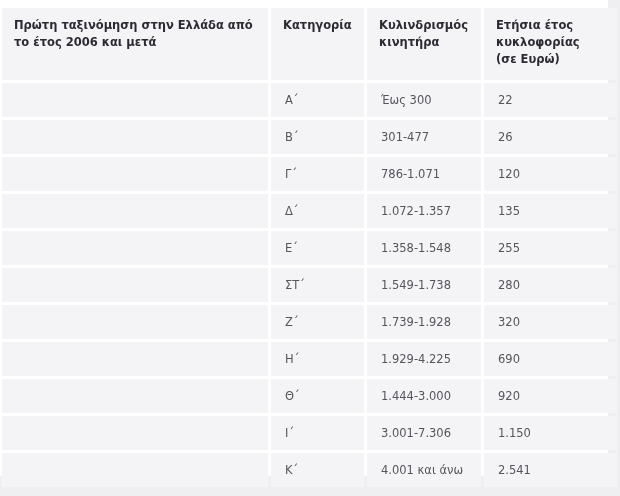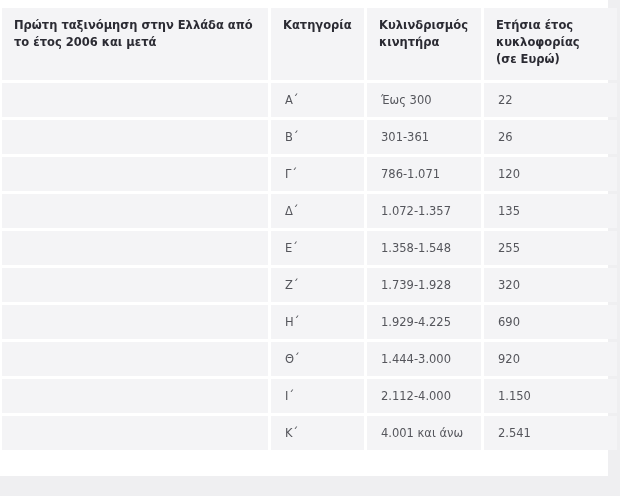--- a/index.html
+++ b/index.html
@@ -69,21 +69,21 @@
     <tbody>
       <tr>
         <td></td>
         <td>Α΄</td>
         <td>Έως 300</td>
         <td>22</td>
       </tr>
       <tr>
         <td></td>
         <td>Β΄</td>
-        <td>301-361</td>
+        <td>301-477</td>
         <td>26</td>
       </tr>
       <tr>
         <td></td>
         <td>Γ΄</td>
         <td>786-1.071</td>
         <td>120</td>
       </tr>
       <tr>
         <td></td>
@@ -92,40 +92,46 @@
         <td>135</td>
       </tr>
       <tr>
         <td></td>
         <td>Ε΄</td>
         <td>1.358-1.548</td>
         <td>255</td>
       </tr>
       <tr>
         <td></td>
+        <td>ΣΤ΄</td>
+        <td>1.549-1.738</td>
+        <td>280</td>
+      </tr>
+      <tr>
+        <td></td>
         <td>Ζ΄</td>
         <td>1.739-1.928</td>
         <td>320</td>
       </tr>
       <tr>
         <td></td>
         <td>Η΄</td>
         <td>1.929-4.225</td>
         <td>690</td>
       </tr>
       <tr>
         <td></td>
         <td>Θ΄</td>
         <td>1.444-3.000</td>
         <td>920</td>
       </tr>
       <tr>
         <td></td>
         <td>Ι΄</td>
-        <td>2.112-4.000</td>
+        <td>3.001-7.306</td>
         <td>1.150</td>
       </tr>
       <tr>
         <td></td>
         <td>Κ΄</td>
         <td>4.001 και άνω</td>
         <td>2.541</td>
       </tr>
     </tbody>
   </table>

